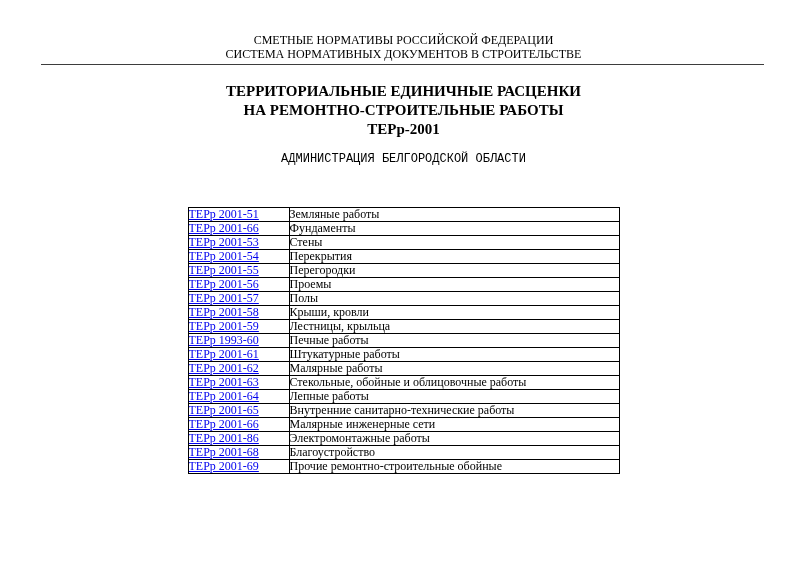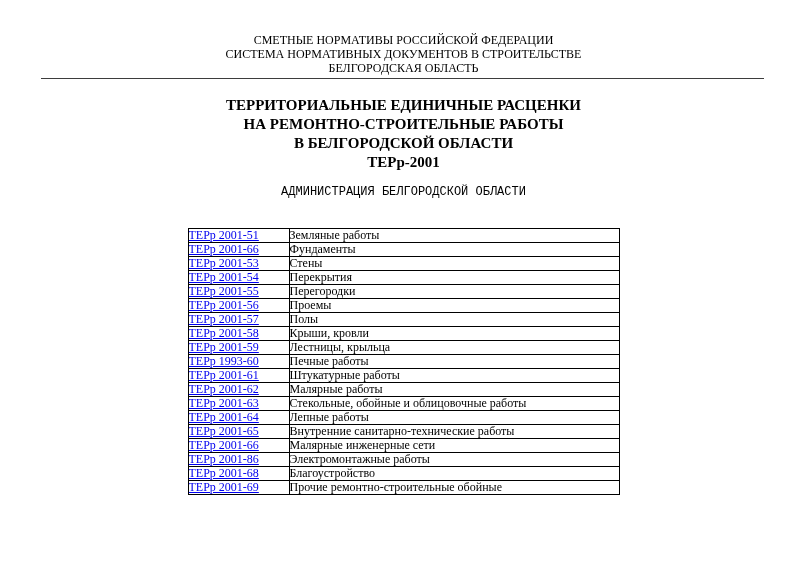--- a/index.html
+++ b/index.html
@@ -38,21 +38,21 @@
     font-family: Liberation Serif, serif;
   }
   .subtitle {
     margin-top: 13px;
     text-align: center;
     font-size: 12px;
     line-height: 14px;
     font-family: Liberation Mono, monospace;
   }
   table.toc {
-    margin: 29px auto 0 auto;
+    margin: 41px auto 0 auto;
     width: 432px;
     border-collapse: collapse;
     table-layout: fixed;
     font-size: 12px;
     border-radius: 8px;
   }
   table.toc td {
     border: 1px solid #000000;
     height: 13.6px;
     padding: 0 4px 0 0;
@@ -69,29 +69,27 @@
   }
 </style>
 </head>
 <body>
 
 <div class="page">
 
   <div class="header-block">
     <div>СМЕТНЫЕ НОРМАТИВЫ РОССИЙСКОЙ ФЕДЕРАЦИИ</div>
     <div>СИСТЕМА НОРМАТИВНЫХ ДОКУМЕНТОВ В СТРОИТЕЛЬСТВЕ</div>
-    <div>БЕЛГОРОДСКАЯ ОБЛАСТЬ</div>
   </div>
 
   <hr class="rule">
 
   <div class="title-block">
     <div>ТЕРРИТОРИАЛЬНЫЕ ЕДИНИЧНЫЕ РАСЦЕНКИ</div>
     <div>НА РЕМОНТНО-СТРОИТЕЛЬНЫЕ РАБОТЫ</div>
-    <div>В БЕЛГОРОДСКОЙ ОБЛАСТИ</div>
     <div>ТЕРр-2001</div>
   </div>
 
   <div class="subtitle">АДМИНИСТРАЦИЯ БЕЛГОРОДСКОЙ ОБЛАСТИ</div>
 
   <table class="toc">
     <tbody>
   <tr>
     <td class="code-cell">
       <a href="#" class="toc-link">ТЕРр 2001-51</a>

